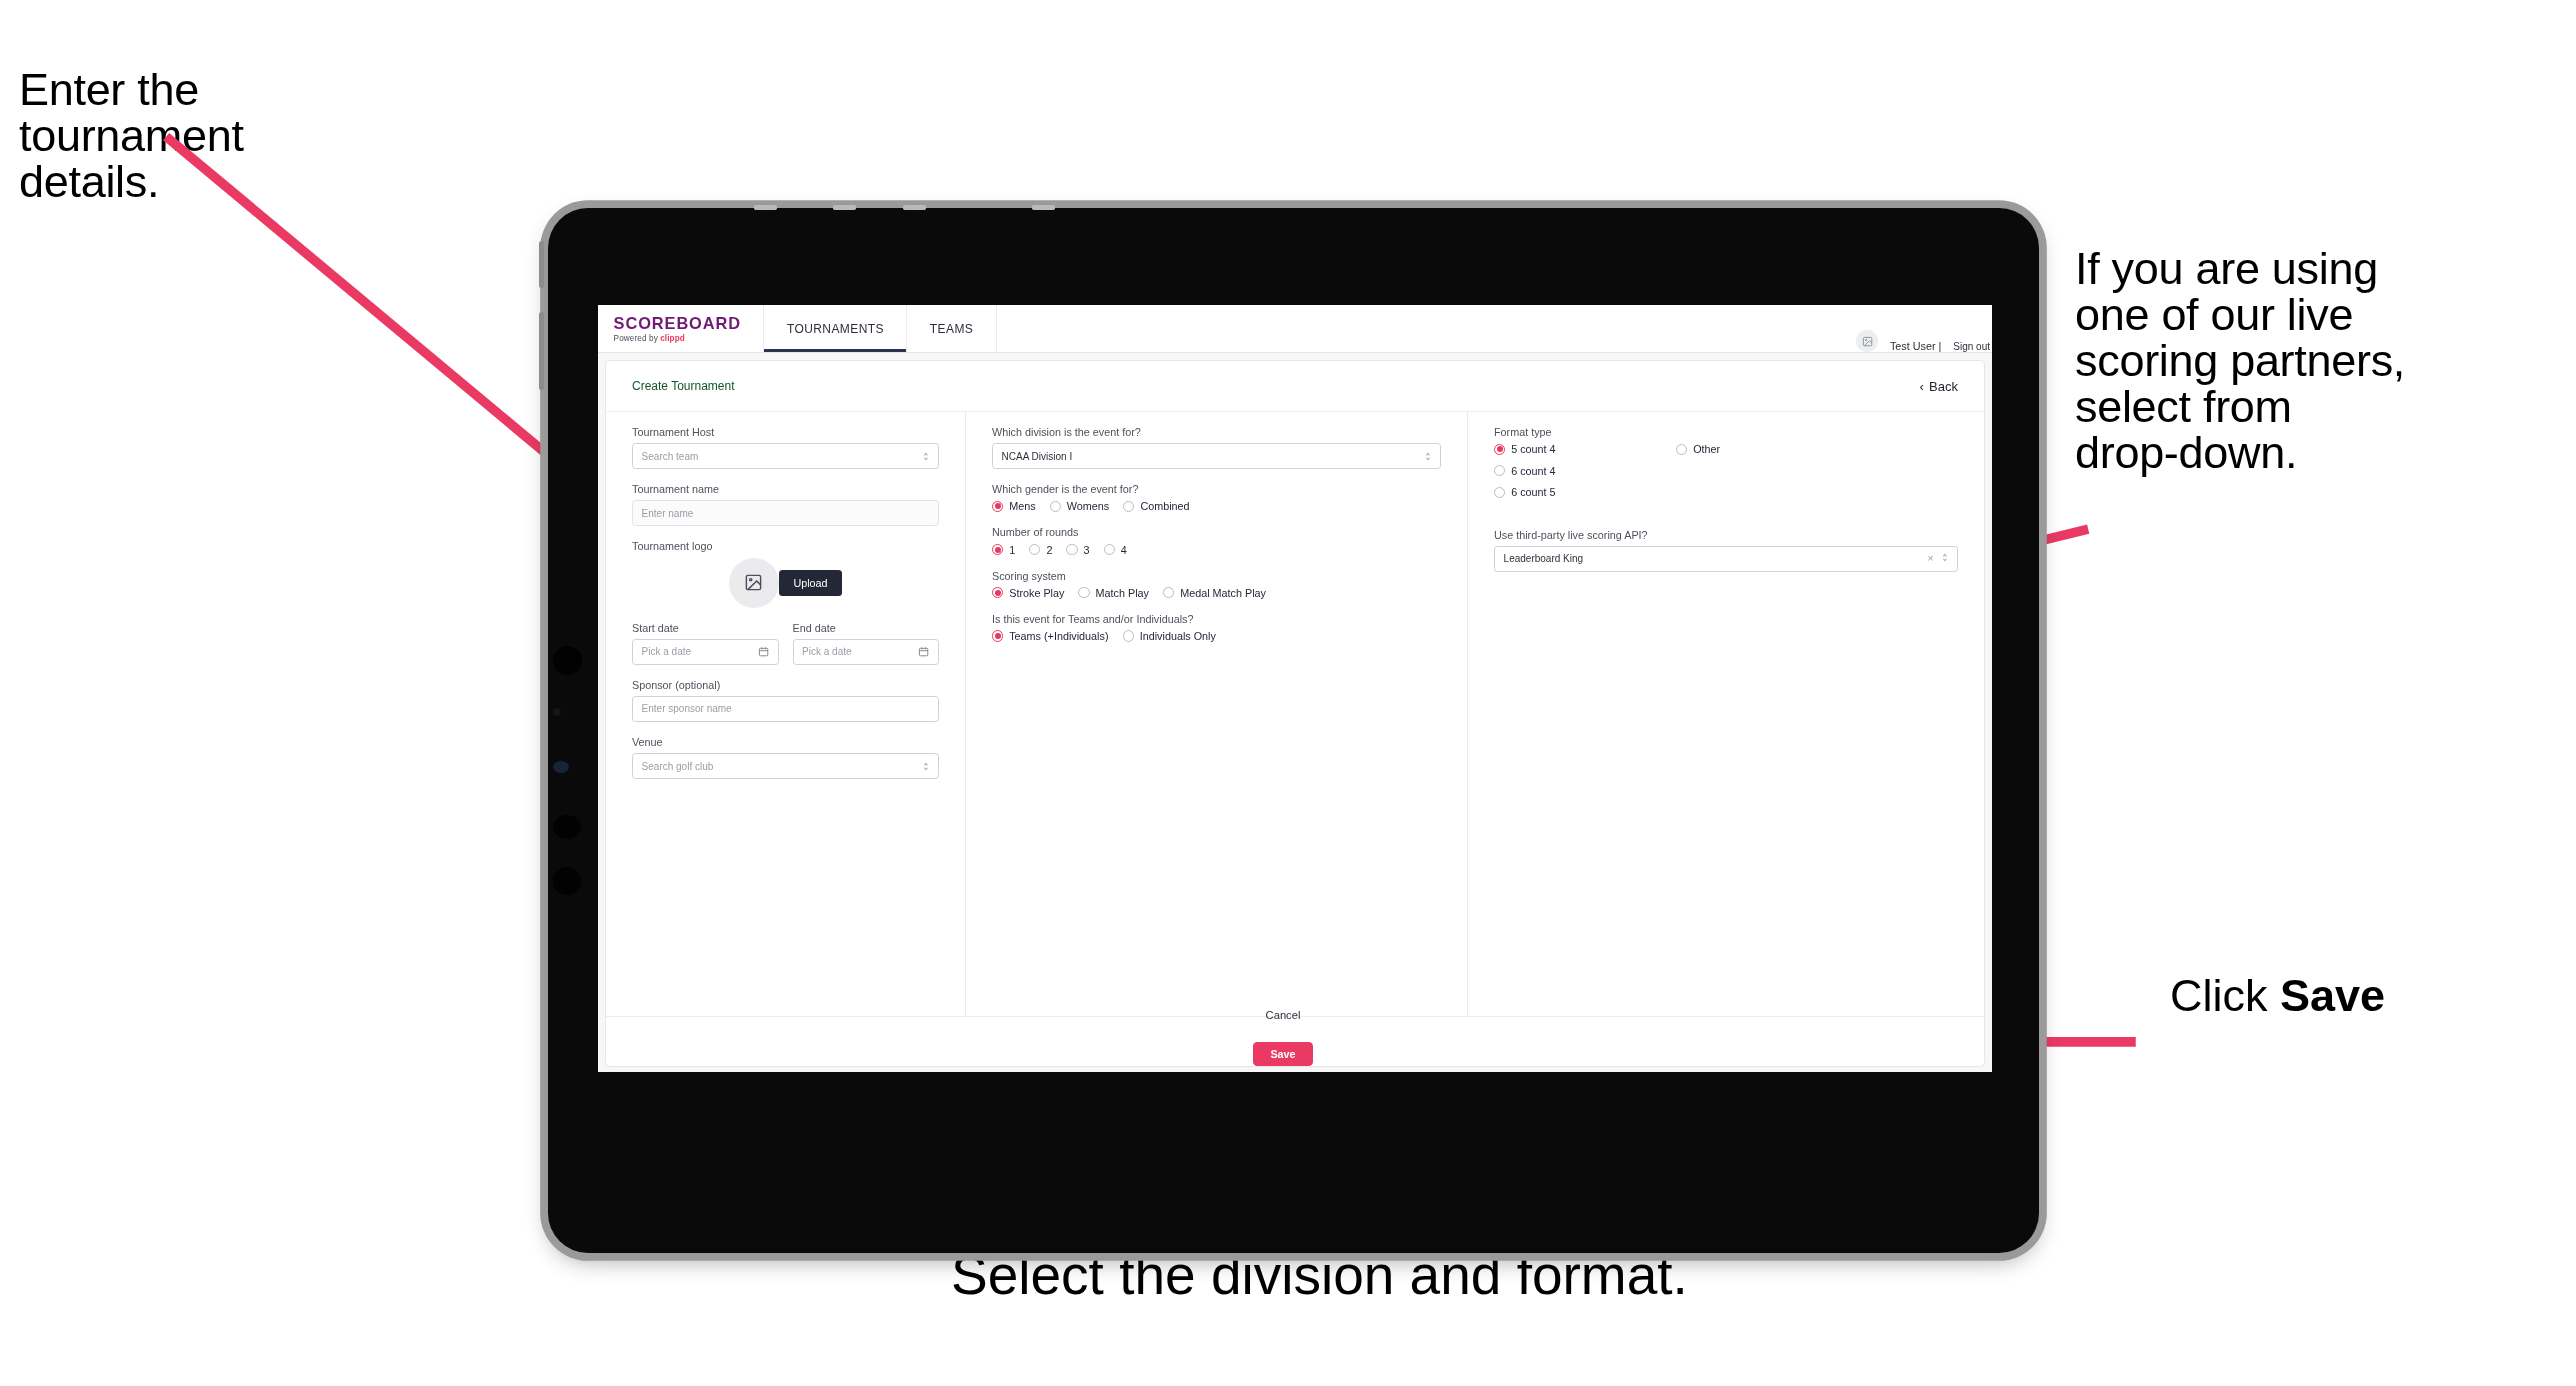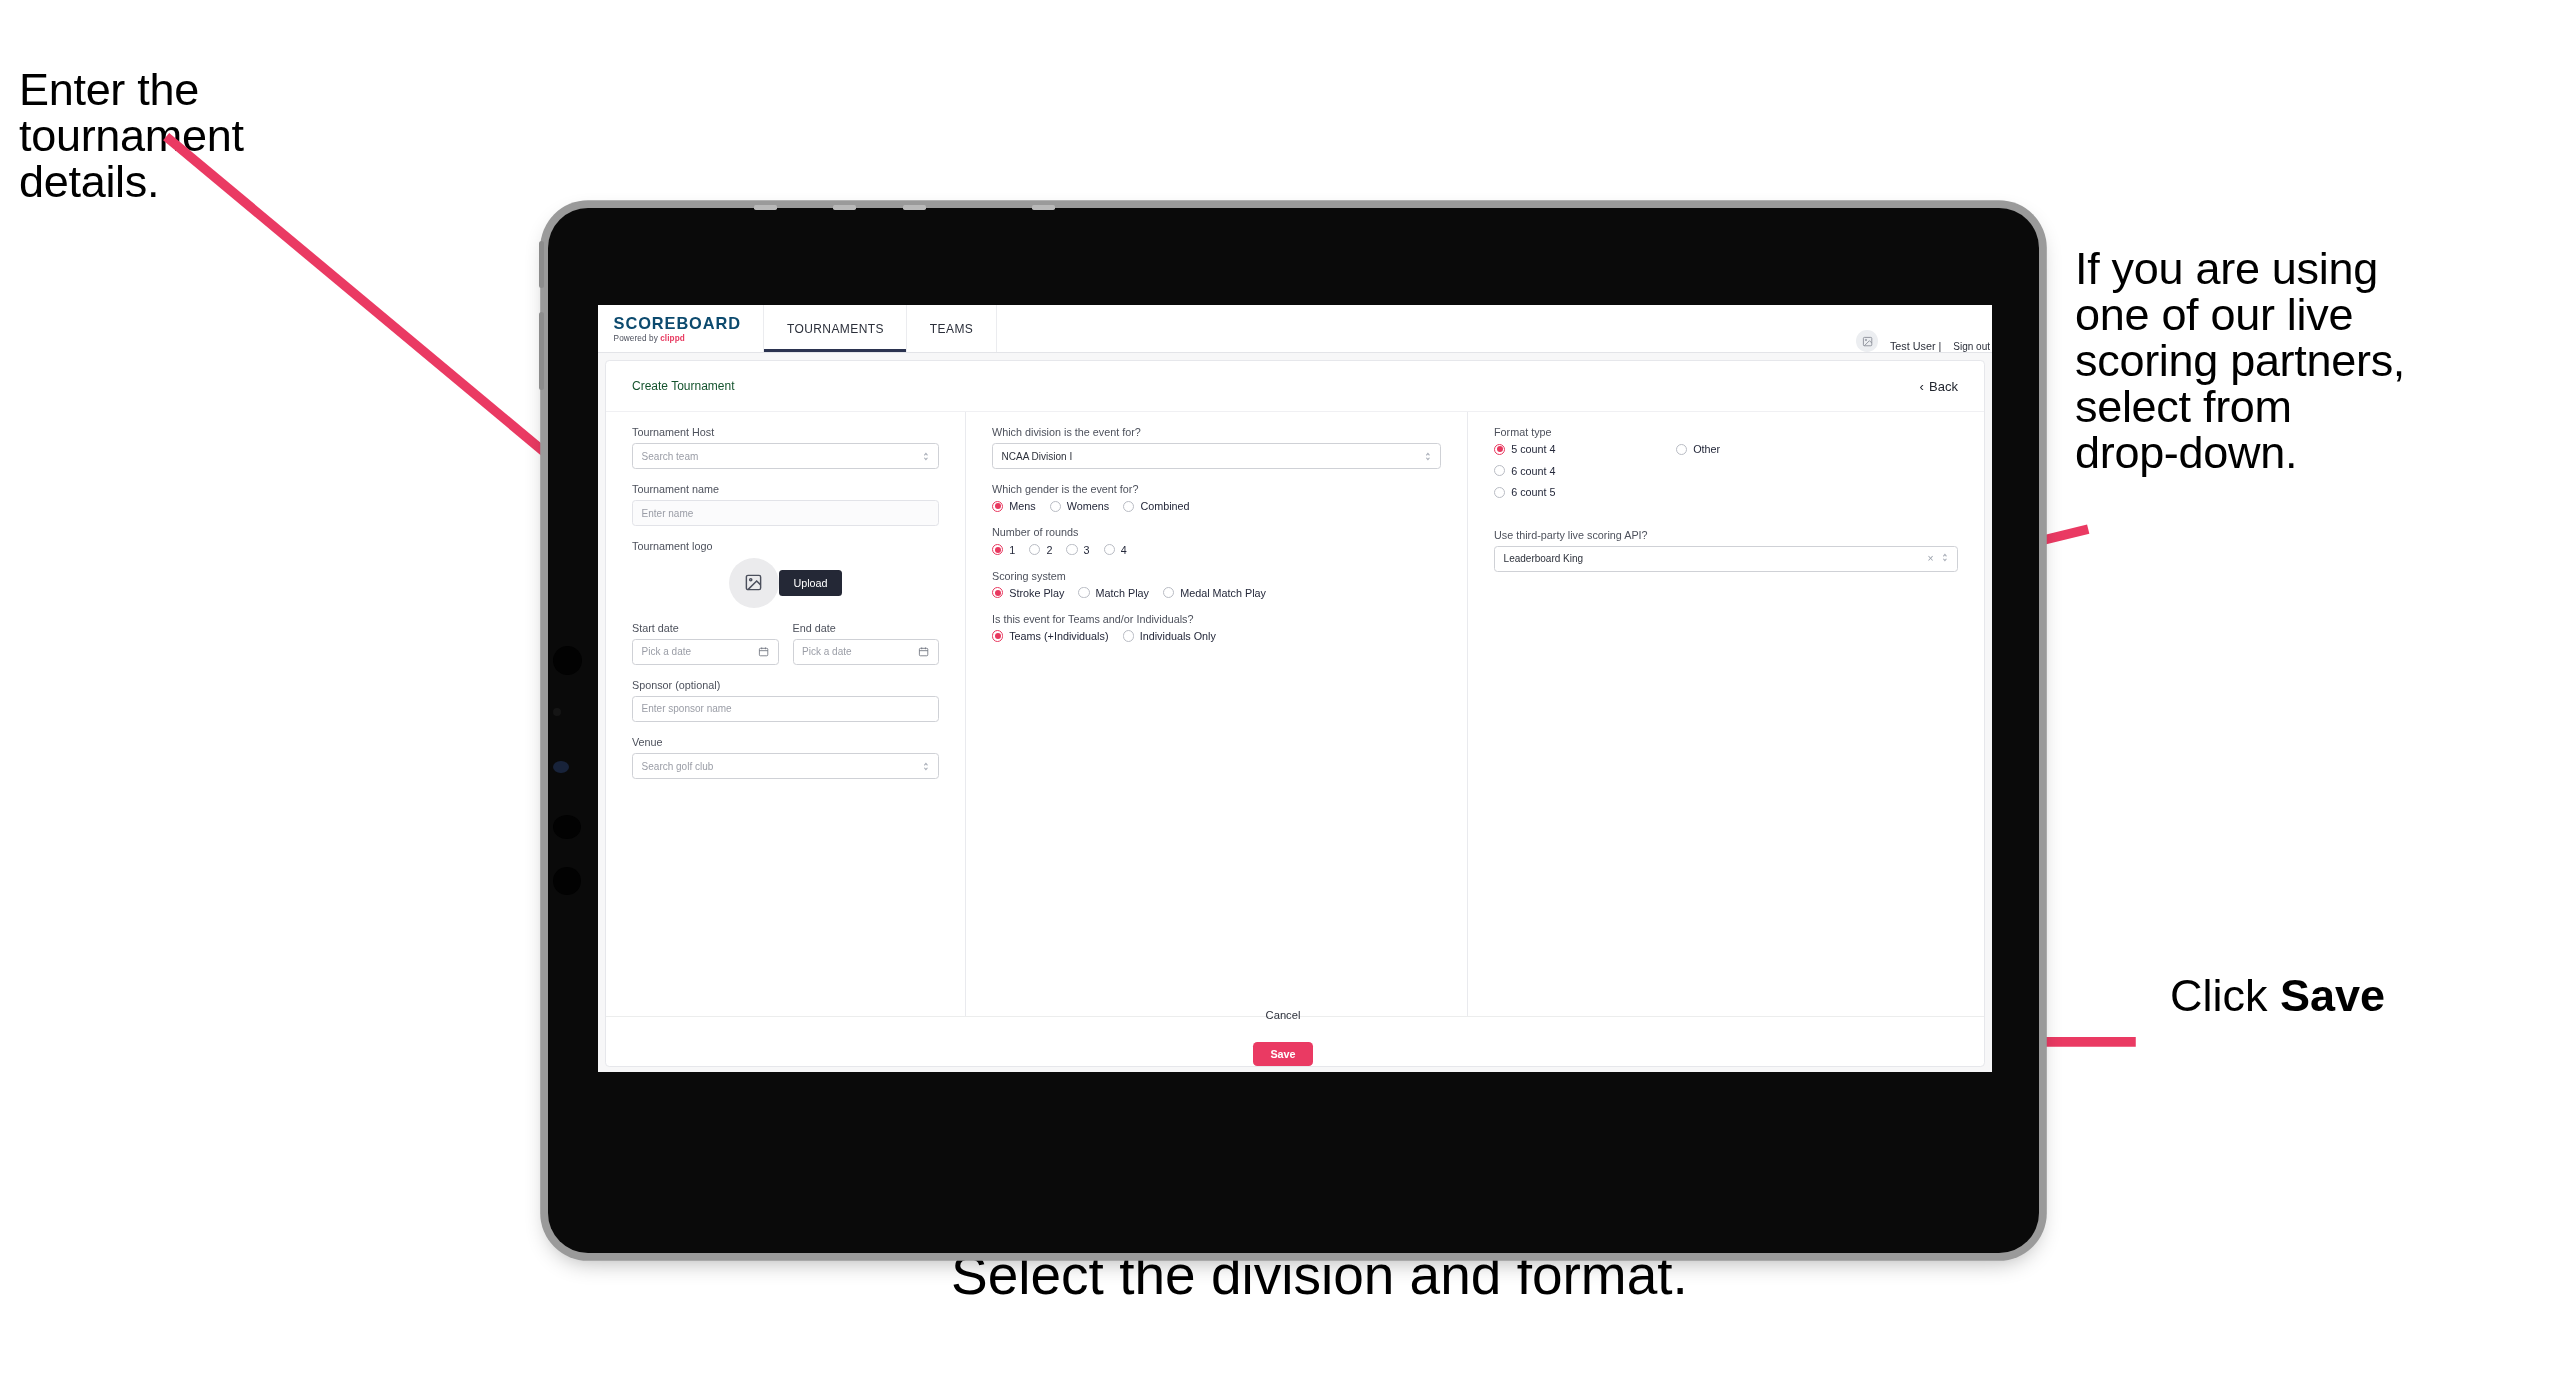--- a/index.html
+++ b/index.html
@@ -64,21 +64,21 @@
   #topnav {
     position: relative;
     height: 48px;
     background: #ffffff;
     border-bottom: 0.9px solid #e3e4e8;
     display: flex; align-items: stretch;
   }
   #brand { display:flex; flex-direction: column; justify-content:center;
            padding: 0 22.5px 0 15.6px; border-right: 0.9px solid #ebecef; }
   #brand-title { font-size: 16.4px; font-weight: 800; letter-spacing: 0.9px;
-                 color: #0c4a6e; font-family: "Liberation Sans", sans-serif; line-height: 1; }
+                 color: #701a75; font-family: "Liberation Sans", sans-serif; line-height: 1; }
   #brand-sub { font-size: 8.2px; color: #4b4f5c; margin-top: 2.6px; letter-spacing: 0.1px; }
   #brand-sub .accent { color: #e8385f; font-weight: 700; }
   .navtab { display:flex; align-items:center; padding: 0 22.5px; font-size: 12px;
             letter-spacing: 0.4px; color: #2b2f3a; border-right: 0.9px solid #ebecef;
             position: relative; cursor: pointer; justify-content: center; }
   .navtab.active::after {
     content:""; position:absolute; left:0; right:0; bottom:0; height:2.6px; background:#2b3350;
   }
   #nav-right { margin-left:auto; display:flex; align-items:flex-end; gap: 12px; padding-right: 2px; }
   #avatar { width: 21.6px; height: 21.6px; border-radius: 50%; background: #eceef1;

